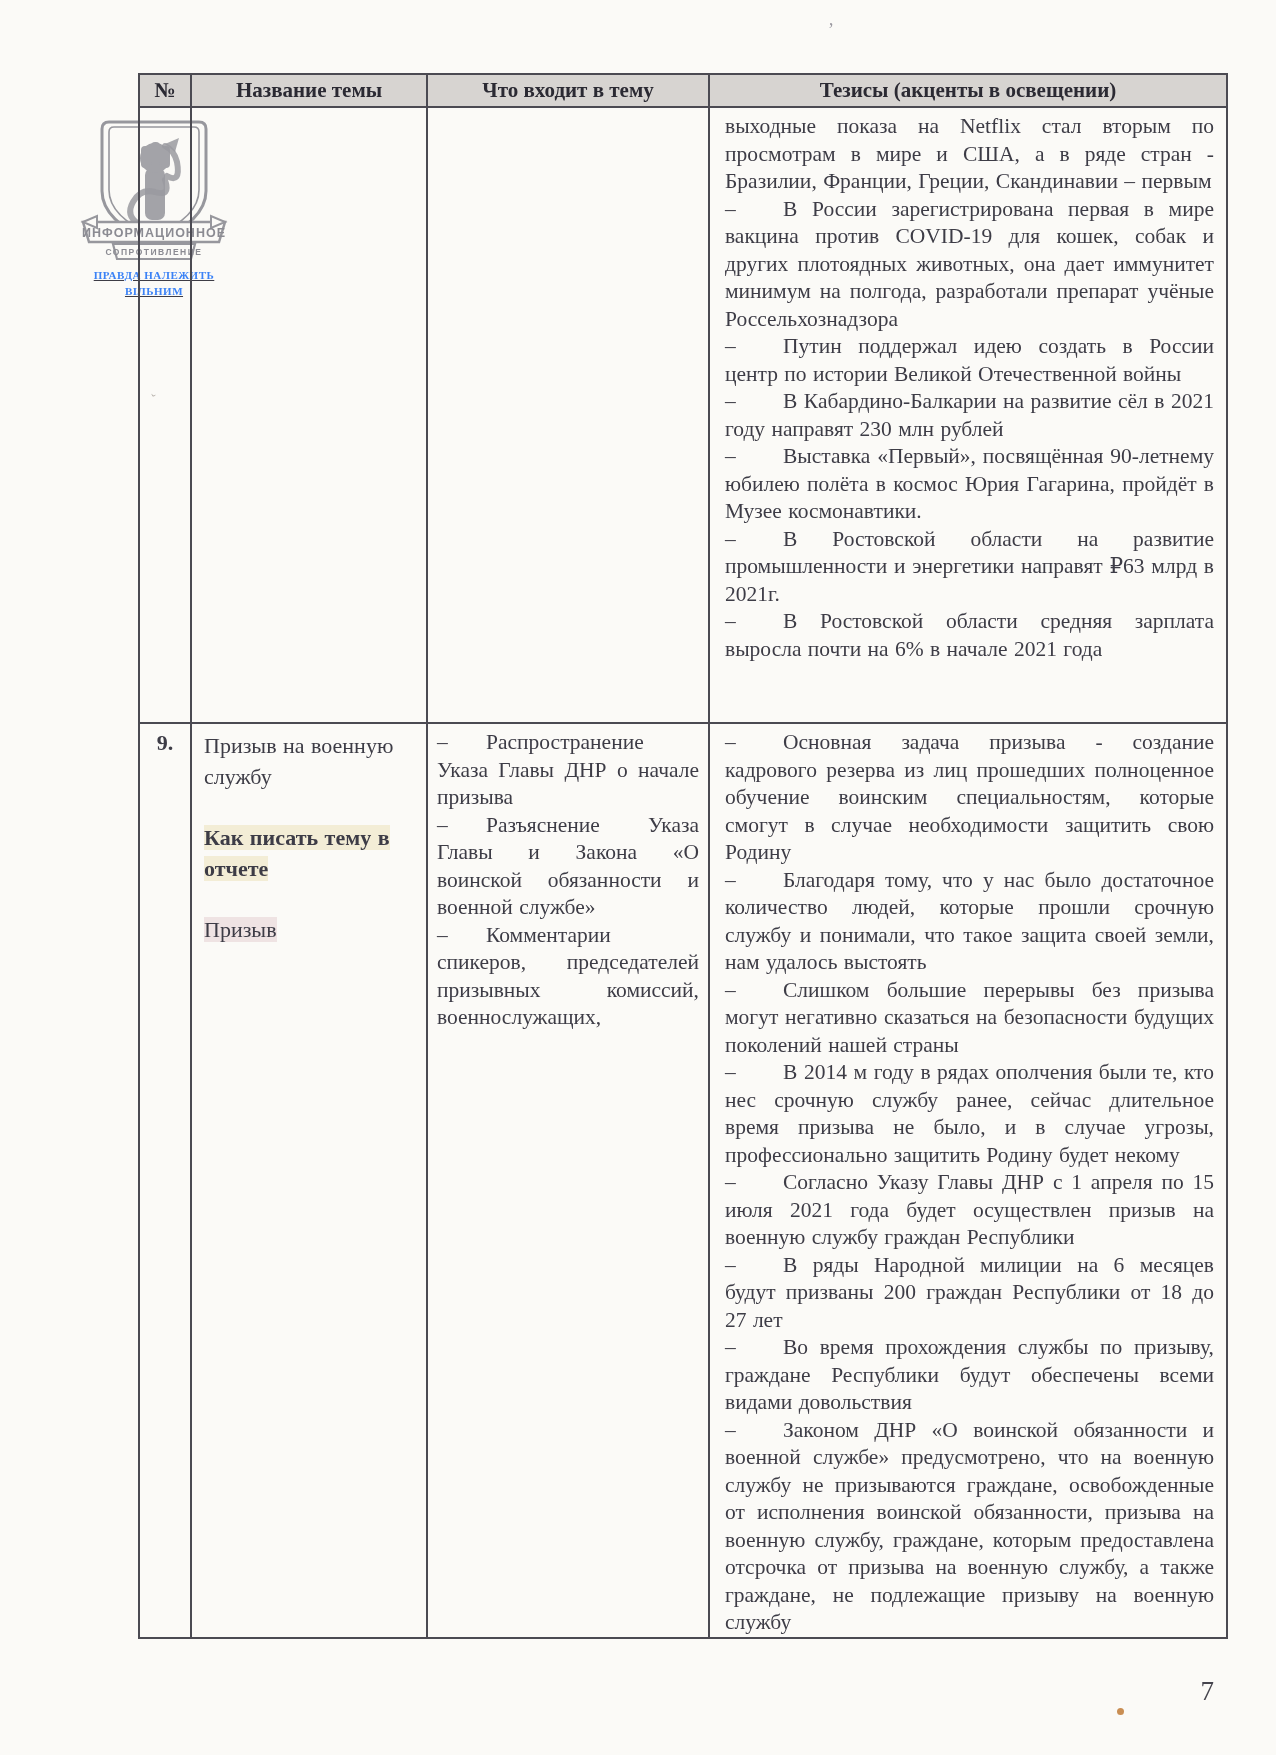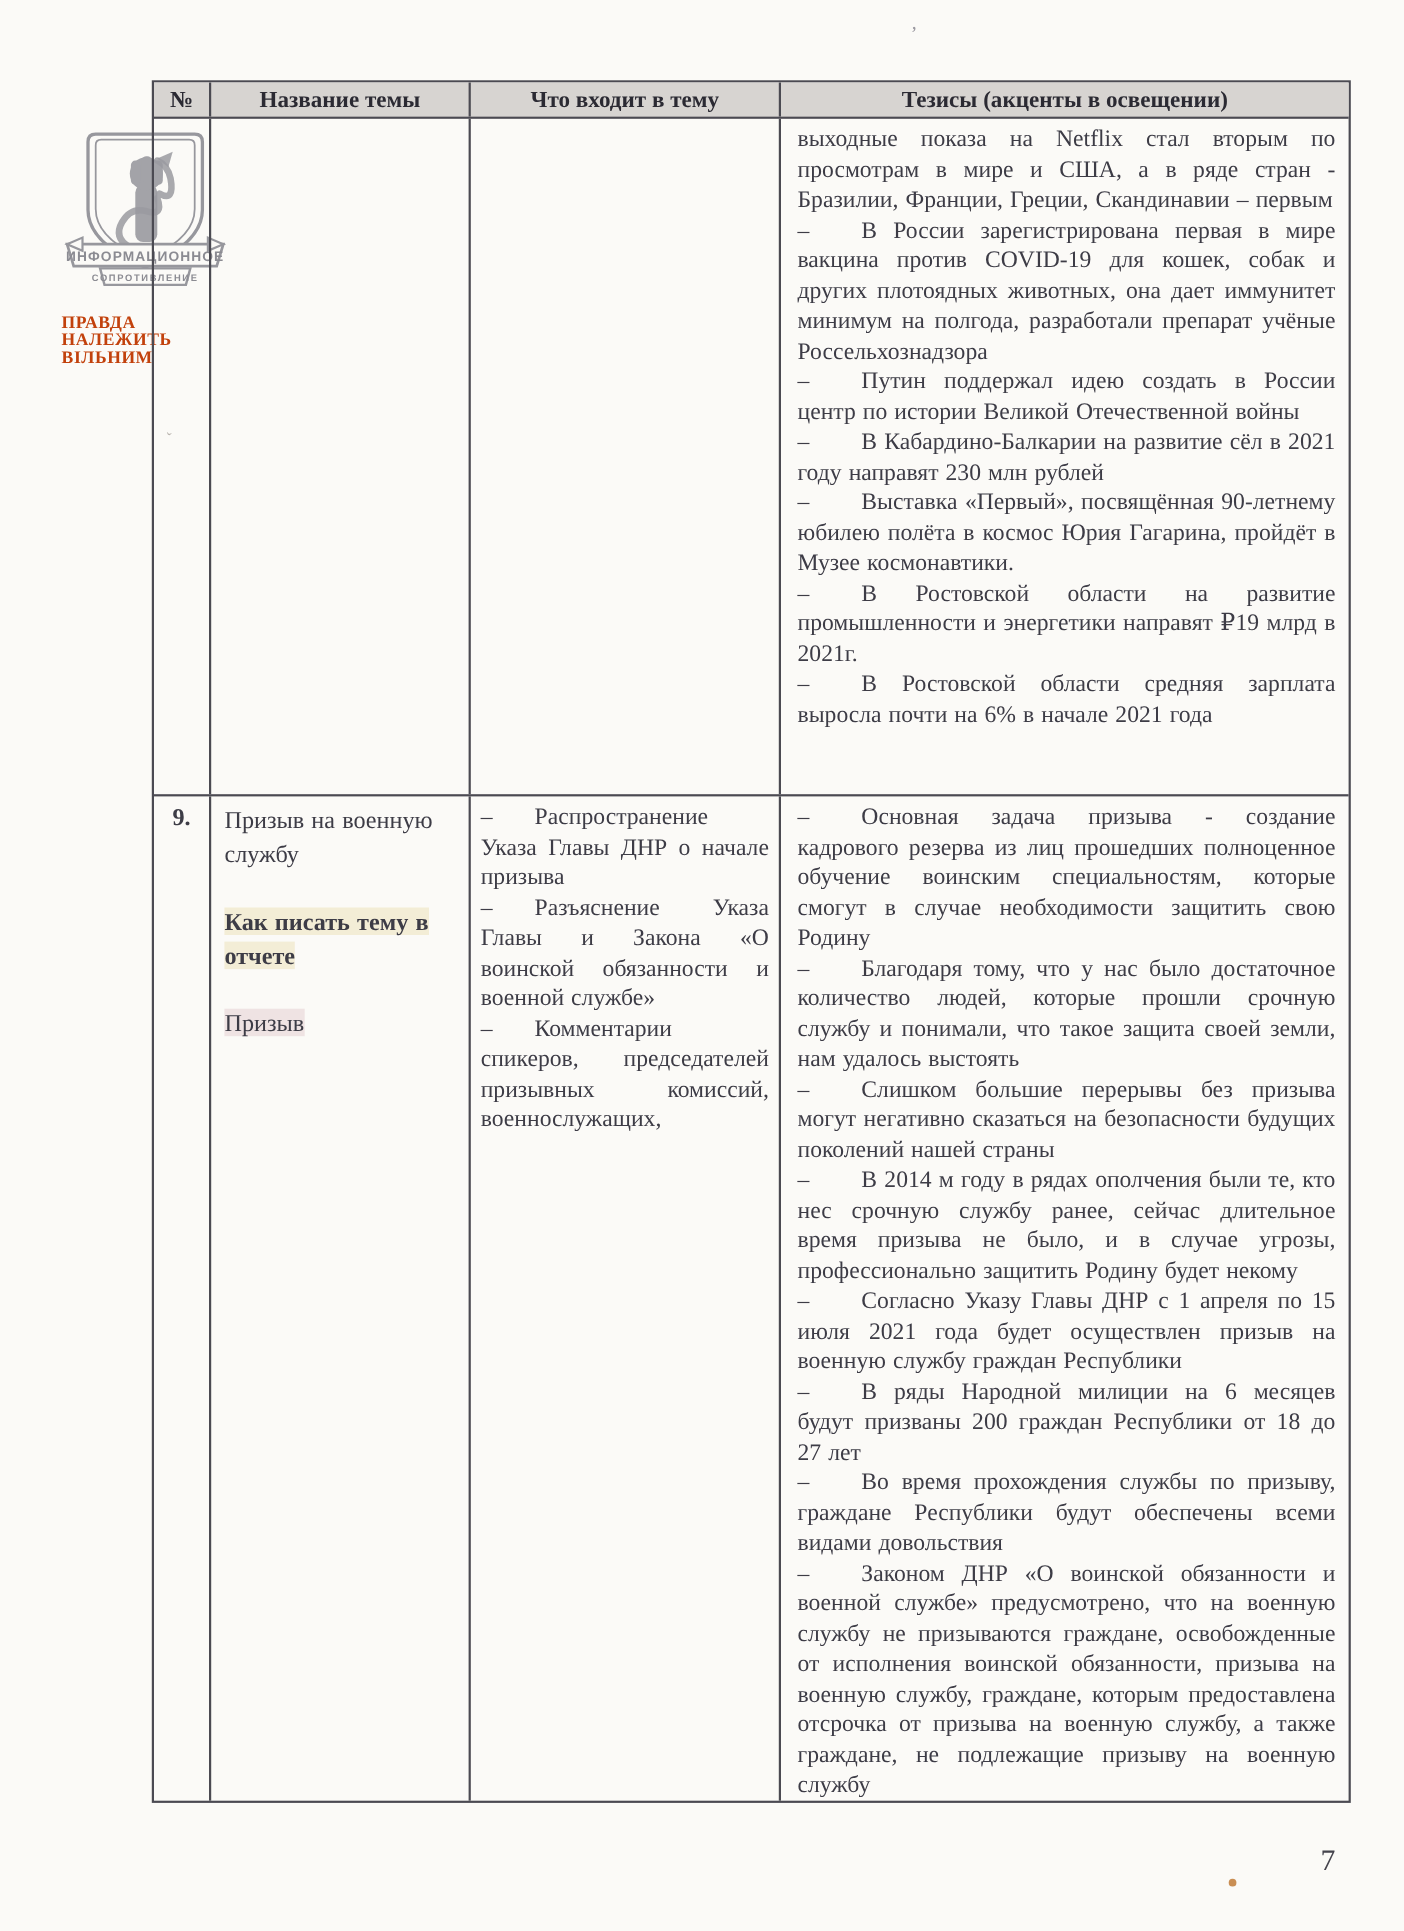--- a/index.html
+++ b/index.html
@@ -4,23 +4,23 @@
 <style>
   html,body{margin:0;padding:0;}
   body{
     width:1276px;height:1755px;position:relative;
     background:#fbfaf7;
     font-family:"Liberation Serif","DejaVu Serif",serif;
     color:#3d3c46;
     -webkit-font-smoothing:antialiased;
   }
   
-  .stamp{position:absolute;left:56px;top:116px;width:152px;text-align:left;}
+  .stamp{position:absolute;left:78px;top:116px;width:152px;text-align:center;text-decoration:underline;}
   .stamp svg{display:block;margin:0 auto;}
-  .motto{margin-top:20px;font-size:16px;font-weight:bold;color:#c2410c;
+  .motto{margin-top:1px;font-size:11px;font-weight:bold;color:#3b82f6;
          letter-spacing:.5px;line-height:16px;}
   
   .doc-table{
     position:absolute;left:138px;top:73px;width:1090px;
     border:2px solid #4b4a52;box-sizing:border-box;
     background:transparent;
   }
   .trow{display:flex;align-items:stretch;}
   .trow + .trow{border-top:2px solid #4b4a52;}
   .cell{box-sizing:border-box;}
@@ -105,21 +105,21 @@
   <div class="trow row1">
     <div class="cell c-num"></div>
     <div class="cell c-topic"></div>
     <div class="cell c-includes"></div>
     <div class="cell c-theses">
         <p class="para"><span class="txt">выходные показа на Netflix стал вторым по просмотрам в мире и США, а в ряде стран - Бразилии, Франции, Греции, Скандинавии – первым</span></p>
         <p class="para"><span class="dash">–</span><span class="txt">В России зарегистрирована первая в мире вакцина против COVID-19 для кошек, собак и других плотоядных животных, она дает иммунитет минимум на полгода, разработали препарат учёные Россельхознадзора</span></p>
         <p class="para"><span class="dash">–</span><span class="txt">Путин поддержал идею создать в России центр по истории Великой Отечественной войны</span></p>
         <p class="para"><span class="dash">–</span><span class="txt">В Кабардино-Балкарии на развитие сёл в 2021 году направят 230 млн рублей</span></p>
         <p class="para"><span class="dash">–</span><span class="txt">Выставка «Первый», посвящённая 90-летнему юбилею полёта в космос Юрия Гагарина, пройдёт в Музее космонавтики.</span></p>
-        <p class="para"><span class="dash">–</span><span class="txt">В Ростовской области на развитие промышленности и энергетики направят ₽19 млрд в 2021г.</span></p>
+        <p class="para"><span class="dash">–</span><span class="txt">В Ростовской области на развитие промышленности и энергетики направят ₽63 млрд в 2021г.</span></p>
         <p class="para"><span class="dash">–</span><span class="txt">В Ростовской области средняя зарплата выросла почти на 6% в начале 2021 года</span></p>
       </div>
   </div>
 
   <div class="trow row2">
     <div class="cell c-num">9.</div>
     <div class="cell c-topic">
         <p class="para"><span class="txt">Призыв на военную службу</span></p>
         <p class="para bold hl-yellow gap"><span class="txt">Как писать тему в отчете</span></p>
         <p class="para hl-pink gap"><span class="txt">Призыв</span></p>

